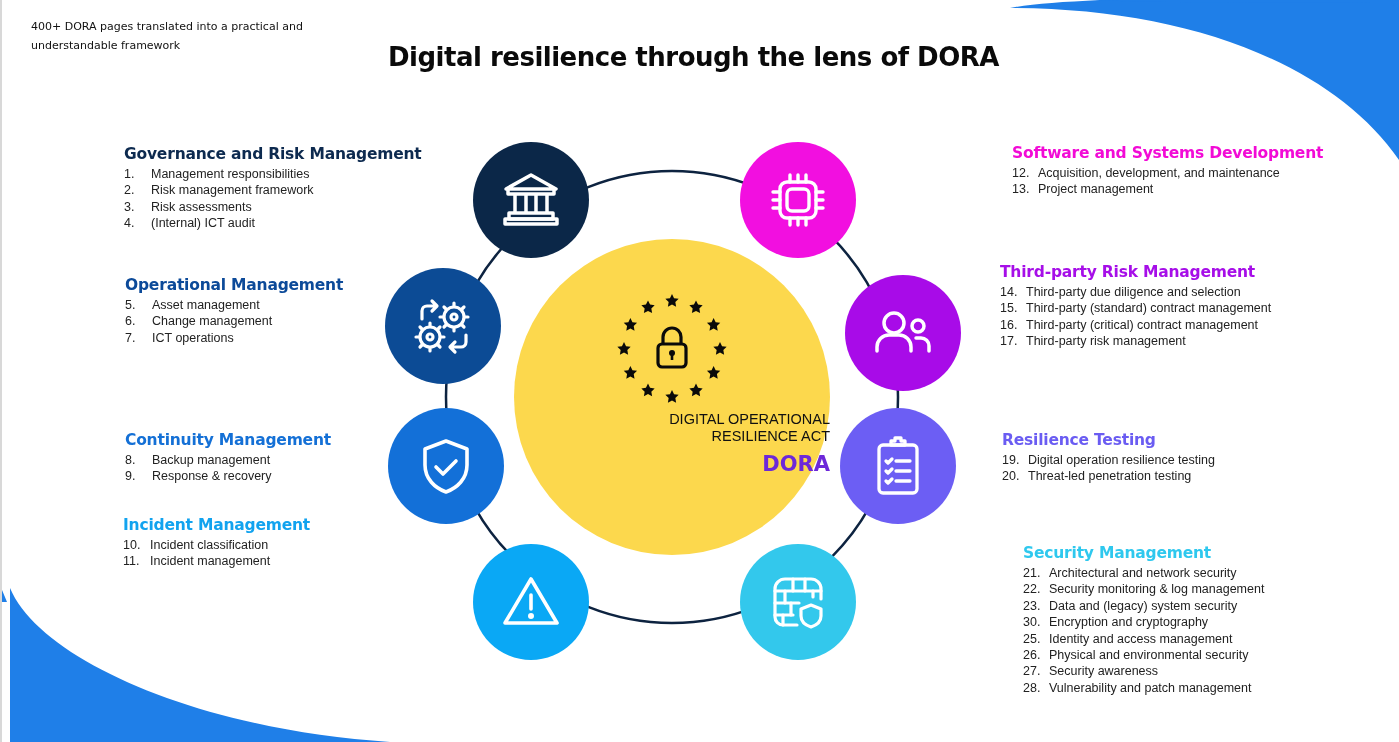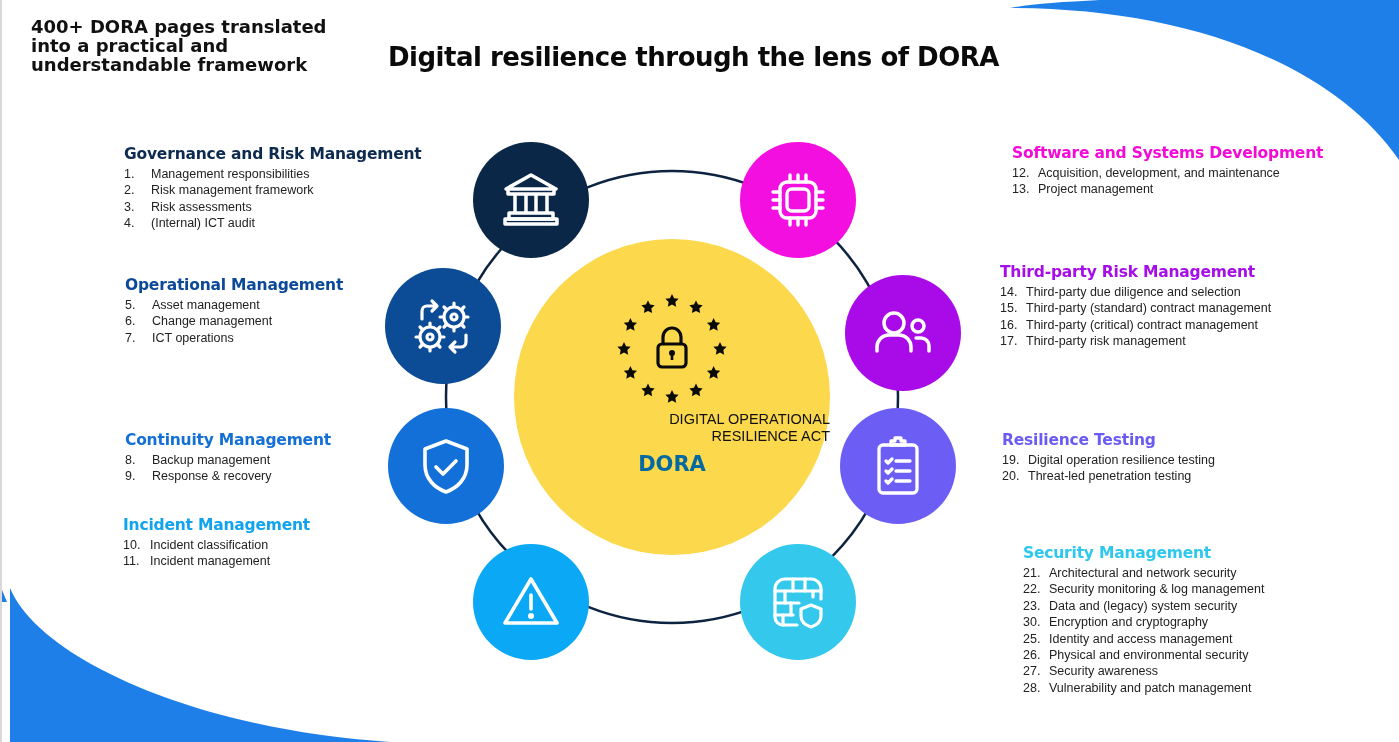--- a/index.html
+++ b/index.html
@@ -6,21 +6,21 @@
   body {
     width: 1399px; height: 742px; position: relative; overflow: hidden;
     background: #ffffff;
     font-family: "Liberation Sans", sans-serif;
     color: #111;
   }
   .left-edge { position: absolute; left: 0; top: 0; width: 2px; height: 742px; background: #d8d8d8; }
   svg.bg { position: absolute; left: 0; top: 0; }
   .tagline {
     position: absolute; left: 31px; top: 17px; width: 320px;
-    font-family: "DejaVu Sans", sans-serif; font-weight: bold; font-size: 18px; line-height: 19px; color: #111;
+    font-family: "DejaVu Sans", sans-serif; font-weight: normal; font-size: 11px; line-height: 19px; color: #111;
   }
   .page-title {
     position: absolute; left: 388px; top: 42px;
     font-family: "DejaVu Sans", sans-serif; font-weight: bold; font-size: 26px; letter-spacing: -0.5px; color: #0a0a0a;
     white-space: nowrap;
   }
   .section { position: absolute; }
   .section h3 {
     margin: 0 0 3px 0;
     font-family: "DejaVu Sans", sans-serif; font-weight: bold; font-size: 15.5px; letter-spacing: -0.2px;
@@ -42,22 +42,22 @@
   .center {
     position: absolute; left: 514px; top: 239px; width: 316px; height: 316px; border-radius: 50%;
     background: #fcd84d; pointer-events: auto;
   }
   .center .emblem { position: absolute; left: 98px; top: 50px; width: 120px; height: 120px; }
   .center .act {
     position: absolute; left: 0; width: 316px; top: 172px; text-align: right;
     font-size: 14.5px; line-height: 17px; color: #111;
   }
   .center .acr {
-    position: absolute; left: 0; width: 316px; top: 213px; text-align: center;
-    font-family: "DejaVu Sans", sans-serif; font-weight: bold; font-size: 21px; color: #0369a1;
+    position: absolute; left: 0; width: 316px; top: 213px; text-align: right;
+    font-family: "DejaVu Sans", sans-serif; font-weight: bold; font-size: 21px; color: #6d28d9;
   }
 </style>
 </head>
 <body>
 
 <div class="left-edge"></div>
 
 <svg class="bg" width="1399" height="742" viewBox="0 0 1399 742">
   <path d="M1010,8 C1180,8 1330,60 1399,160 L1399,0 L1100,0 C1060,2 1030,4 1010,8 Z" fill="#1f7fe8"></path>
   <path d="M1095,0 L1399,0 L1399,3 C1300,2 1180,4 1095,0 Z" fill="#1f7fe8"></path>

